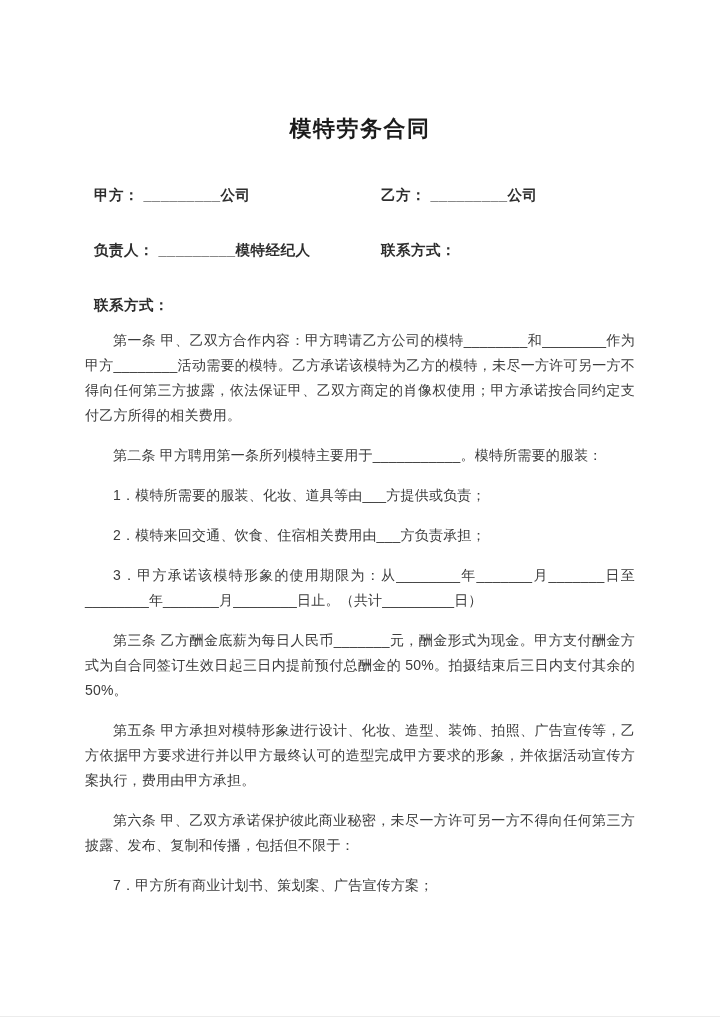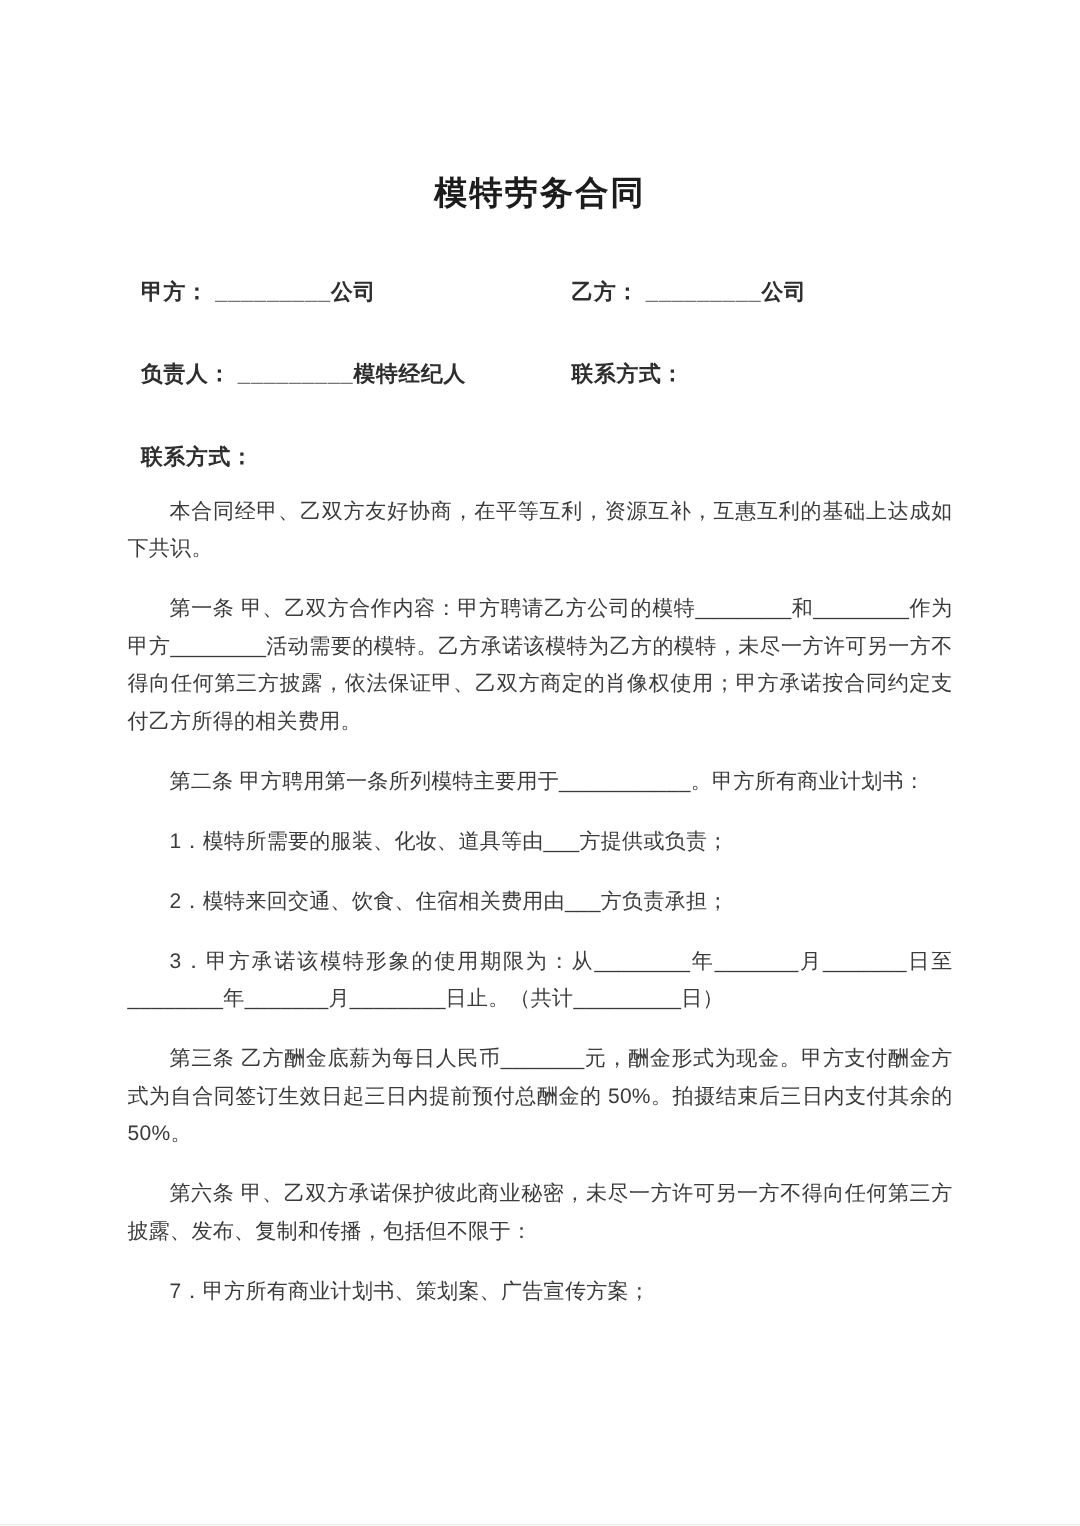--- a/index.html
+++ b/index.html
@@ -64,34 +64,34 @@
     <div>甲方： _________公司</div>
     <div>乙方： _________公司</div>
 
     <div>负责人： _________模特经纪人</div>
 
     <div>联系方式：</div>
     <div>联系方式：</div>
   </div>
 
   <div class="content">
-    <p>本合同经甲、乙双方友好协商，在平等互利，资源互补，互惠互利的基础上达成如下共识。</p>
 
     <p>第一条 甲、乙双方合作内容：甲方聘请乙方公司的模特________和________作为甲方________活动需要的模特。乙方承诺该模特为乙方的模特，未尽一方许可另一方不得向任何第三方披露，依法保证甲、乙双方商定的肖像权使用；甲方承诺按合同约定支付乙方所得的相关费用。</p>
 
-    <p>第二条 甲方聘用第一条所列模特主要用于___________。甲方所有商业计划书：</p>
+    <p>第二条 甲方聘用第一条所列模特主要用于___________。模特所需要的服装：</p>
 
     <p>1．模特所需要的服装、化妆、道具等由___方提供或负责；</p>
 
     <p>2．模特来回交通、饮食、住宿相关费用由___方负责承担；</p>
 
     <p>3．甲方承诺该模特形象的使用期限为：从________年_______月_______日至________年_______月________日止。（共计_________日）</p>
 
     <p>第三条 乙方酬金底薪为每日人民币_______元，酬金形式为现金。甲方支付酬金方式为自合同签订生效日起三日内提前预付总酬金的 50%。拍摄结束后三日内支付其余的 50%。</p>
 
 
+    <p>第五条 甲方承担对模特形象进行设计、化妆、造型、装饰、拍照、广告宣传等，乙方依据甲方要求进行并以甲方最终认可的造型完成甲方要求的形象，并依据活动宣传方案执行，费用由甲方承担。</p>
 
     <p>第六条 甲、乙双方承诺保护彼此商业秘密，未尽一方许可另一方不得向任何第三方披露、发布、复制和传播，包括但不限于：</p>
 
     <p>7．甲方所有商业计划书、策划案、广告宣传方案；</p>
   </div>
 
 </div>
 
 </body></html>

